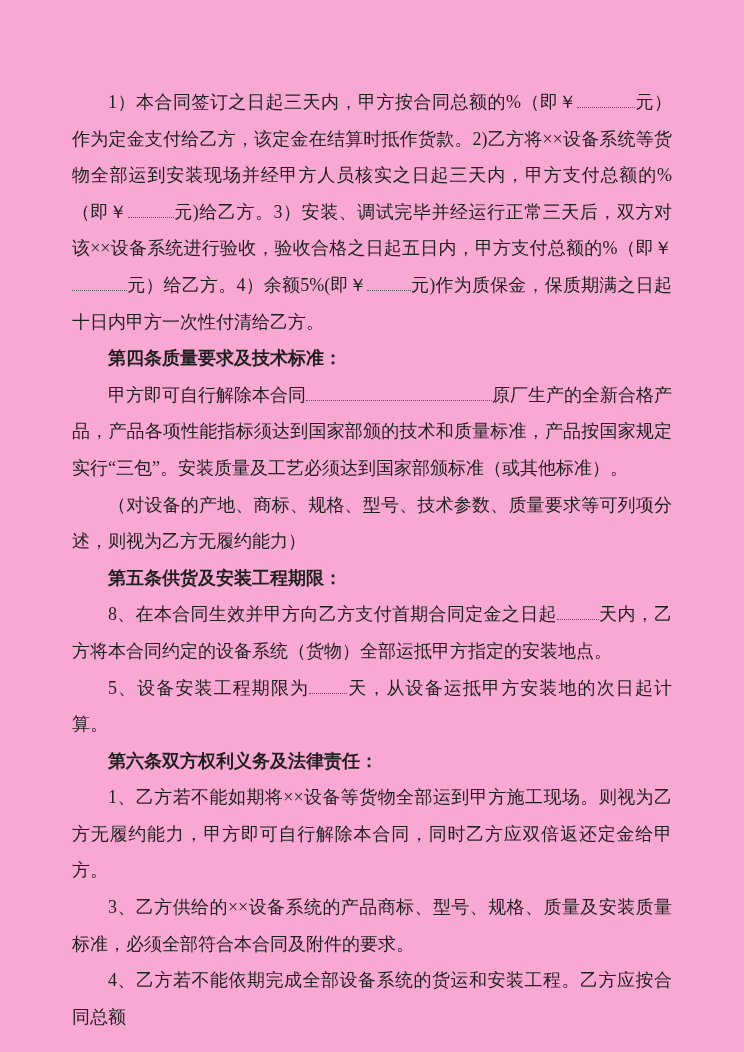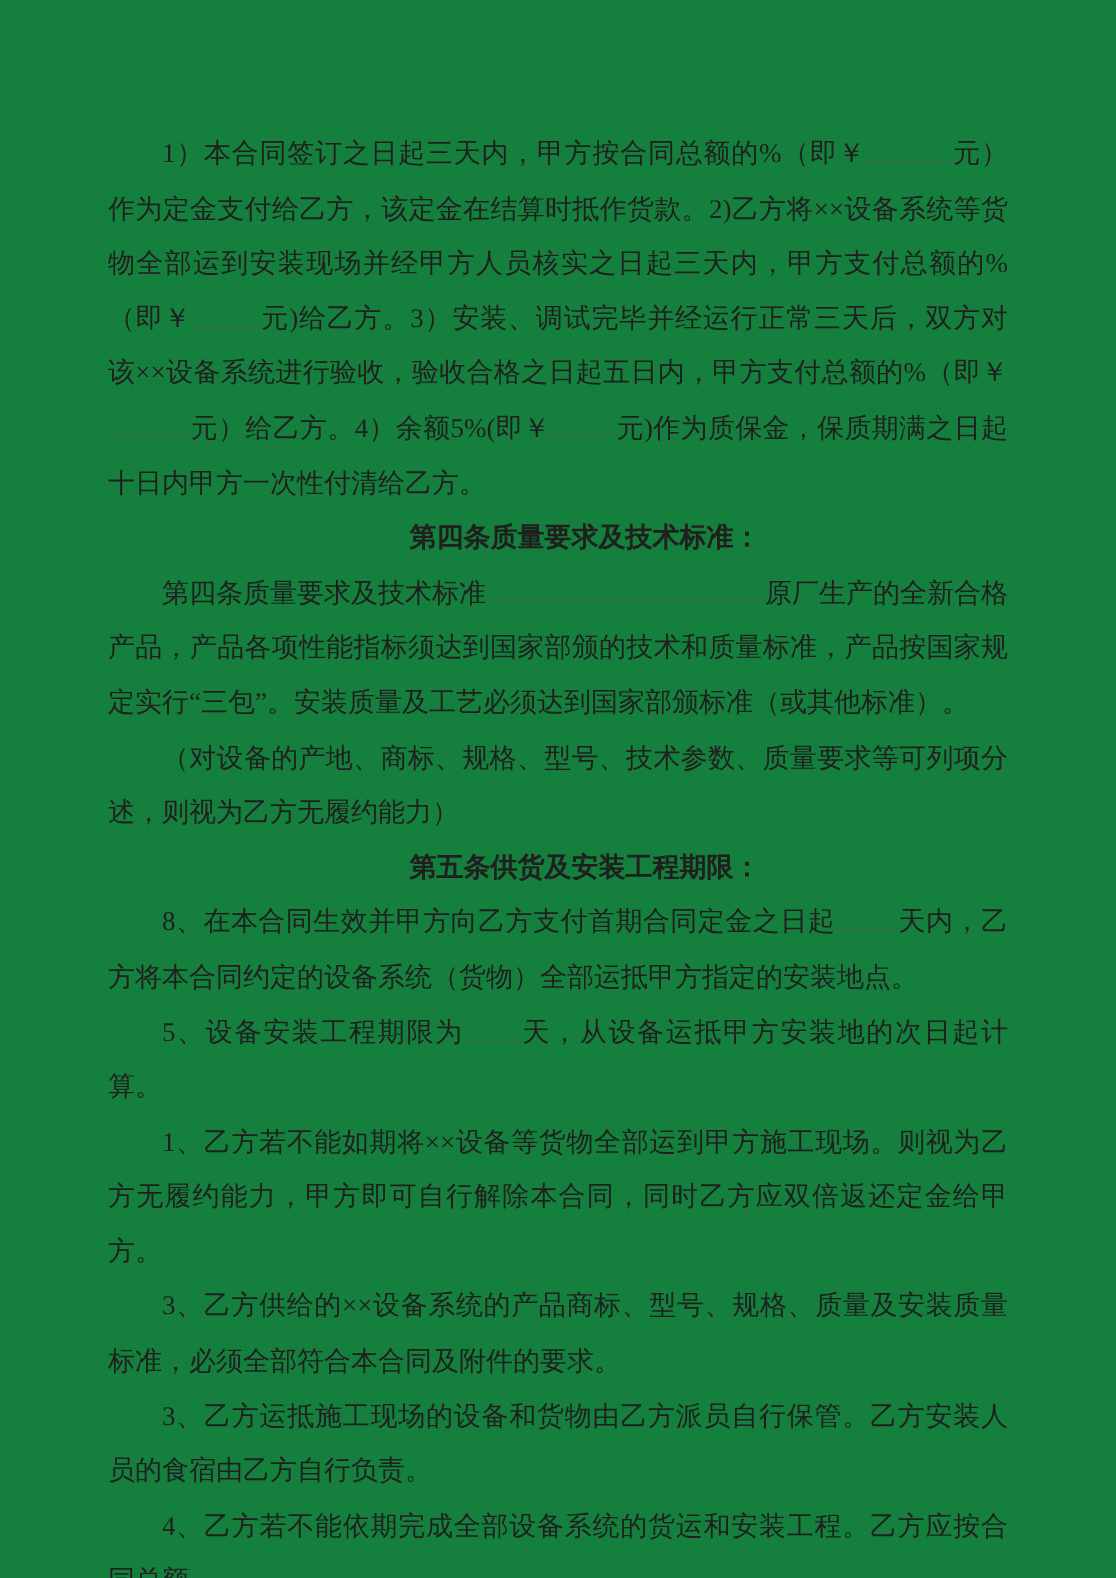--- a/index.html
+++ b/index.html
@@ -5,54 +5,54 @@
   * { box-sizing: border-box; }
   html, body {
     margin: 0; padding: 0;
     width: 744px; height: 1052px;
     background: #ffffff;
     overflow: hidden;
   }
   .page {
     width: 744px; height: 1052px;
     padding: 84px 72px 0 72px;
-    background: #15803d;
+    background: #f9a8d4;
     font-family: "Liberation Serif", "DejaVu Serif", serif;
   }
   .doc { width: 600px; }
   p.para {
     margin: 0;
     font-size: 18px;
     line-height: 36.6px;
     text-align: justify;
     text-indent: 2em;
     color: #1f1f1f;
     word-break: break-all;
   }
   p.para.heading {
     font-weight: bold;
-    text-align: center;
+    text-align: left;
   }
   .blank {
     display: inline-block;
     height: 0.9em;
     border-bottom: 1.5px dotted #555;
     vertical-align: baseline;
   }
 </style>
 </head>
 <body style="background: rgb(255, 255, 255);">
 
 <div class="page">
   <div class="doc">
       <p class="para"><span style="color: rgb(31, 31, 31);">1）本合同签订之日起三天内，甲方按合同总额的%（即￥</span><span class="blank" style="width: 58px; border-bottom-color: rgb(85, 85, 85);"></span><span style="color: rgb(31, 31, 31);">元）作为定金支付给乙方，该定金在结算时抵作货款。2)乙方将××设备系统等货物全部运到安装现场并经甲方人员核实之日起三天内，甲方支付总额的%（即￥</span><span class="blank" style="width: 46px; border-bottom-color: rgb(85, 85, 85);"></span><span style="color: rgb(31, 31, 31);">元)给乙方。3）安装、调试完毕并经运行正常三天后，双方对该××设备系统进行验收，验收合格之日起五日内，甲方支付总额的%（即￥</span><span class="blank" style="width: 55px; border-bottom-color: rgb(85, 85, 85);"></span><span style="color: rgb(31, 31, 31);">元）给乙方。4）余额5%(即￥</span><span class="blank" style="width: 44px; border-bottom-color: rgb(85, 85, 85);"></span><span style="color: rgb(31, 31, 31);">元)作为质保金，保质期满之日起十日内甲方一次性付清给乙方。</span></p>
       <p class="para heading"><span style="color: rgb(31, 31, 31);">第四条质量要求及技术标准：</span></p>
-      <p class="para"><span style="color: rgb(31, 31, 31);">第四条质量要求及技术标准</span><span class="blank" style="width: 186px; border-bottom-color: rgb(85, 85, 85);"></span><span style="color: rgb(31, 31, 31);">原厂生产的全新合格产品，产品各项性能指标须达到国家部颁的技术和质量标准，产品按国家规定实行“三包”。安装质量及工艺必须达到国家部颁标准（或其他标准）。</span></p>
+      <p class="para"><span style="color: rgb(31, 31, 31);">甲方即可自行解除本合同</span><span class="blank" style="width: 186px; border-bottom-color: rgb(85, 85, 85);"></span><span style="color: rgb(31, 31, 31);">原厂生产的全新合格产品，产品各项性能指标须达到国家部颁的技术和质量标准，产品按国家规定实行“三包”。安装质量及工艺必须达到国家部颁标准（或其他标准）。</span></p>
       <p class="para"><span style="color: rgb(31, 31, 31);">（对设备的产地、商标、规格、型号、技术参数、质量要求等可列项分述，则视为乙方无履约能力）</span></p>
       <p class="para heading"><span style="color: rgb(31, 31, 31); margin-top: 48px;">第五条供货及安装工程期限：</span></p>
       <p class="para"><span style="color: rgb(31, 31, 31);">8、在本合同生效并甲方向乙方支付首期合同定金之日起</span><span class="blank" style="width: 42px; border-bottom-color: rgb(85, 85, 85);"></span><span style="color: rgb(31, 31, 31);">天内，乙方将本合同约定的设备系统（货物）全部运抵甲方指定的安装地点。</span></p>
       <p class="para"><span style="color: rgb(31, 31, 31);">5、设备安装工程期限为</span><span class="blank" style="width: 38px; border-bottom-color: rgb(85, 85, 85);"></span><span style="color: rgb(31, 31, 31);">天，从设备运抵甲方安装地的次日起计算。</span></p>
+      <p class="para heading"><span style="color: rgb(31, 31, 31);">第六条双方权利义务及法律责任：</span></p>
       <p class="para"><span style="color: rgb(31, 31, 31);">1、乙方若不能如期将××设备等货物全部运到甲方施工现场。则视为乙方无履约能力，甲方即可自行解除本合同，同时乙方应双倍返还定金给甲方。</span></p>
       <p class="para"><span style="color: rgb(31, 31, 31);">3、乙方供给的××设备系统的产品商标、型号、规格、质量及安装质量标准，必须全部符合本合同及附件的要求。</span></p>
-      <p class="para"><span style="color: rgb(31, 31, 31);">3、乙方运抵施工现场的设备和货物由乙方派员自行保管。乙方安装人员的食宿由乙方自行负责。</span></p>
       <p class="para"><span style="color: rgb(31, 31, 31);">4、乙方若不能依期完成全部设备系统的货运和安装工程。乙方应按合同总额</span></p>
     </div>
 </div>
 
 </body></html>

